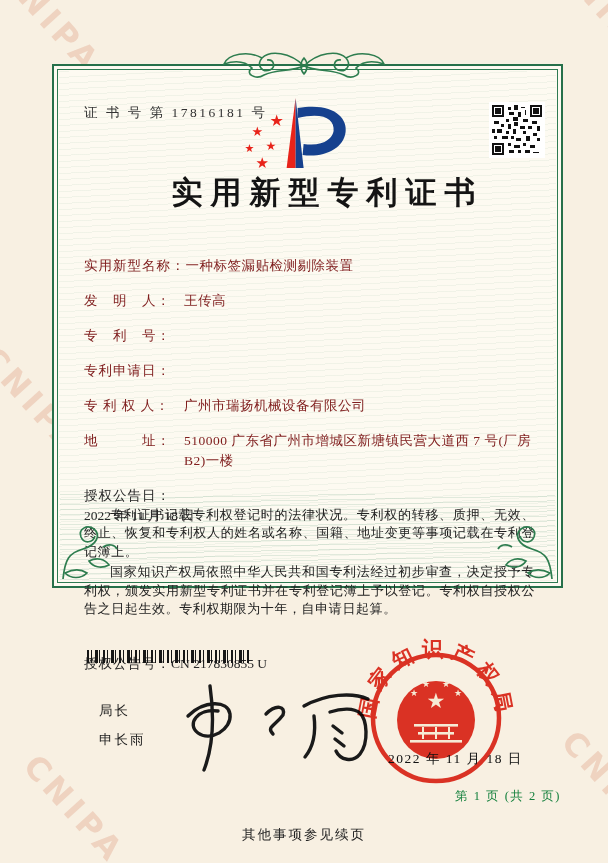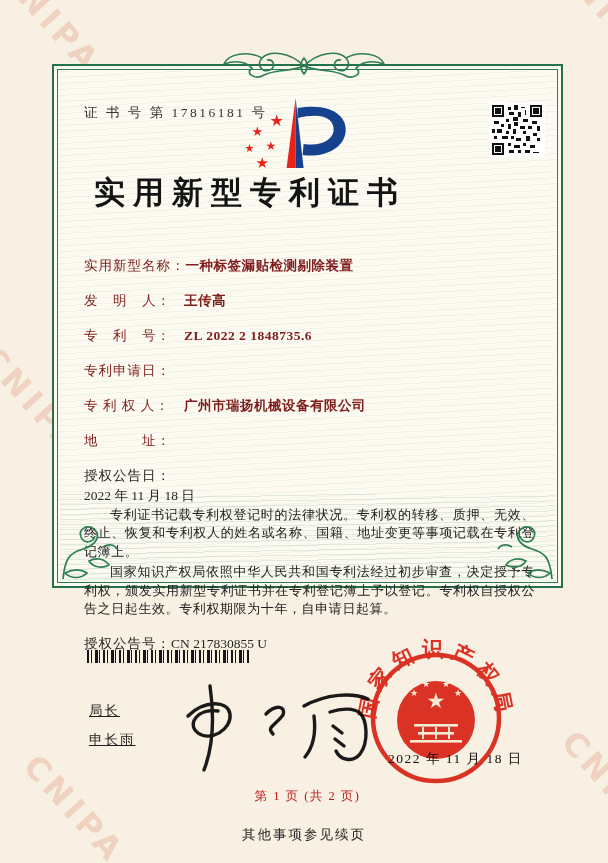--- a/index.html
+++ b/index.html
@@ -35,56 +35,56 @@
   .corner-orn.bl { left:5px; bottom:3px; }
   .corner-orn.br { right:5px; bottom:3px; transform:scaleX(-1); }
 
   
   .cert-no { position:absolute; left:30px; top:38px; font-size:13.5px;
              letter-spacing:2.5px; color:#333; }
   .logo { position:absolute; left:50%; transform:translateX(-57%); top:26px; }
   .qr-wrap { position:absolute; right:16px; top:36px; width:56px; height:56px;
              background:#fff; padding:3px; }
   .qr-wrap svg { width:50px; height:50px; }
-  .cert-title { position:absolute; left:0; right:0; top:106px; 
+  .cert-title { position:absolute; left:0; right:0; top:106px; text-align:center;
                 font-size:31px; font-weight:bold; letter-spacing:8px; color:#141414;margin-left:40px; }
 
   
   .fields { position:absolute; left:30px; right:24px; top:190px; }
   .frow { display:flex; align-items:flex-start; margin-bottom:15.5px;
           font-size:13.5px; line-height:1.45; color:#7f1d1d; }
   .flabel { flex:0 0 100px; letter-spacing:1px; white-space:nowrap; }
-  .fvalue { flex:1; letter-spacing:0.5px;font-weight:bold; }
+  .fvalue { flex:1; letter-spacing:0.5px; }
   .grant-row { display:flex; font-size:13.5px; line-height:1.45; color:#262626; margin-top:1px;flex-direction:column; }
   .grant-row .flabel2 { letter-spacing:1px; white-space:nowrap; }
   .grant-row .v1 { flex:0 0 148px; }
   .grant-row .pair2 { display:flex; }
 
   
   .body-text { position:absolute; left:30px; right:26px; top:440px;
                font-size:13px; line-height:1.42; text-align:justify;
                color:#222; letter-spacing:0.6px; }
   .body-text p { text-indent:2em; margin:0 0 2px 0; }
 
   
   .barcode { position:absolute; left:33px; top:584px; width:162px; height:13px;
      background:repeating-linear-gradient(90deg,
         #161616 0 2px, transparent 2px 4px,
         #161616 4px 5px, transparent 5px 8px,
         #161616 8px 11px, transparent 11px 12px,
         #161616 12px 13px, transparent 13px 16px); }
-  .signer { position:absolute; left:35px; top:630px; font-size:13.5px;
-            color:#1d1d1d; letter-spacing:2px; line-height:2.15;text-decoration:underline; }
+  .signer { position:absolute; left:45px; top:630px; font-size:13.5px;
+            color:#1d1d1d; letter-spacing:2px; line-height:2.15; }
   .signature { position:absolute; left:100px; top:608px; width:240px; height:105px; }
   .seal { position:absolute; left:296px; top:566px; width:172px; height:172px;
           opacity:0.95; mix-blend-mode:multiply; }
   .seal-date { position:absolute; left:334px; top:684px; font-size:13.5px;
                color:#111; letter-spacing:1.5px; white-space:nowrap; z-index:5; }
-  .page-info { position:absolute; left:0; right:0; top:722px; text-align:center;
-               font-size:12.5px; letter-spacing:1.5px; color:#b91c1c; }
+  .page-info { position:absolute; left:0; right:0; top:722px; text-align:right;
+               font-size:12.5px; letter-spacing:1.5px; color:#15803d; }
 
   .continuation { position:absolute; left:0; right:0; top:826px; text-align:center;
                   font-size:13.5px; letter-spacing:2px; color:#222; }
 </style>
 </head>
 <body>
 
 <div class="page">
 
   <span class="wm wm1">CNIPA</span>
@@ -174,31 +174,31 @@
       <div class="frow">
         <span class="flabel">实用新型名称：</span>
         <span class="fvalue">一种标签漏贴检测剔除装置</span>
       </div>
       <div class="frow">
         <span class="flabel">发　明　人：</span>
         <span class="fvalue">王传高</span>
       </div>
       <div class="frow">
         <span class="flabel">专　利　号：</span>
-        <span class="fvalue">ZL 2022 2 1848735.6</span>
       </div>
       <div class="frow">
         <span class="flabel">专利申请日：</span>
       </div>
       <div class="frow">
         <span class="flabel">专 利 权 人：</span>
         <span class="fvalue">广州市瑞扬机械设备有限公司</span>
       </div>
       <div class="frow">
         <span class="flabel">地　　　址：</span>
+        <span class="fvalue">510000 广东省广州市增城区新塘镇民营大道西 7 号(厂房 B2)一楼</span>
       </div>
       <div class="grant-row">
         <span class="flabel2">授权公告日：</span>
         <span class="v1">2022 年 11 月 18 日</span>
         <span class="pair2">
           <span class="flabel2">授权公告号：</span>
           <span>CN 217830855 U</span>
         </span>
       </div>
     </div>

